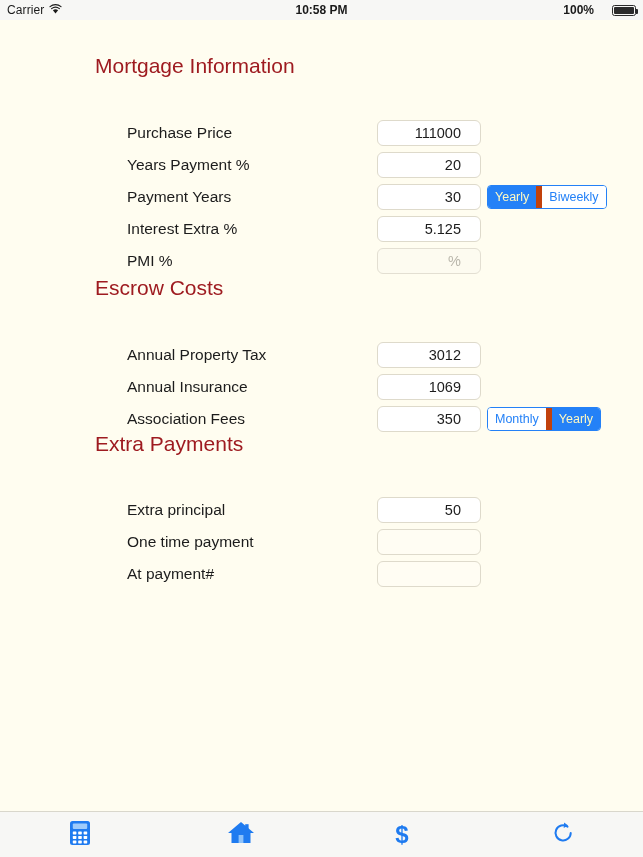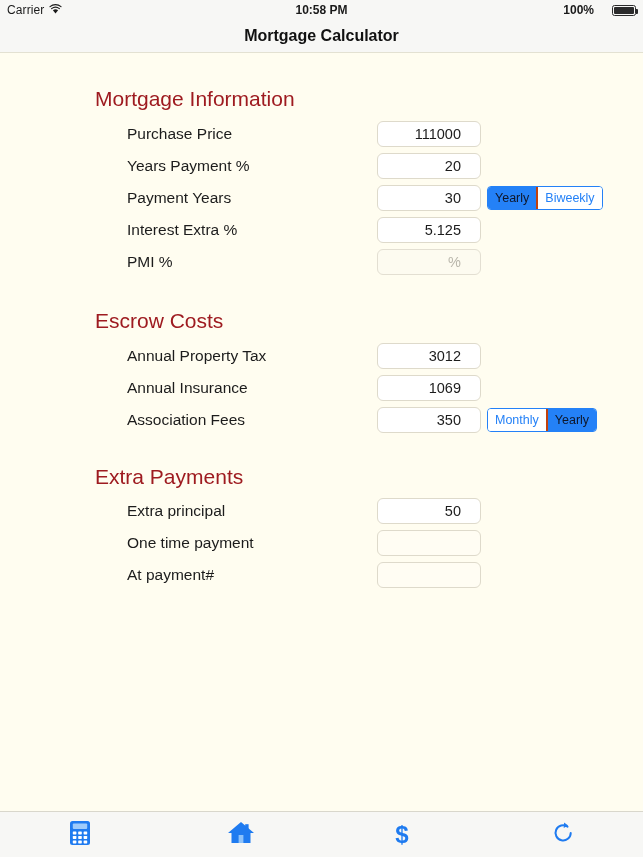--- a/index.html
+++ b/index.html
@@ -116,20 +116,21 @@
     color: #9e1b20;
     font-weight: normal;
     white-space: nowrap;
   }
   .row {
     position: absolute;
     left: 0; right: 4px;
     height: 26px;
     display: flex;
     align-items: center;
+    margin-top: 32px;
   }
   .row-label {
     position: absolute;
     left: 127px;
     font-size: 15.5px;
     color: #1c1c1c;
     white-space: nowrap;
   }
   .field {
     position: absolute;
@@ -171,22 +172,22 @@
     display: flex;
     align-items: center;
     justify-content: center;
     padding: 0 7px;
     color: #2481f7;
     background: #ffffff;
     box-sizing: border-box;
     white-space: nowrap;
     cursor: pointer;
   }
-  .seg + .seg { border-left: 2px solid #c2410c; text-align: center; }
-  .seg.active { background: #2481f7; color: #0f172a; }
+  .seg + .seg { border-left: 6px solid #c2410c; text-align: center; }
+  .seg.active { background: #2481f7; color: #fef9c3; }
 
   
   .tab-bar {
     height: 45px;
     background: #f7f7f5;
     border-top: 1px solid #d9d7cc;
     display: flex;
     align-items: center;
     flex: none;
   }
@@ -225,23 +226,20 @@
     </div>
     <div class="status-center">10:58 PM</div>
     <div class="status-right">
       <span>100%</span>
       <span class="battery">
         <span class="battery-fill"></span>
       </span>
     </div>
   </div>
 
-  <div class="nav-bar">
-    <div class="nav-title">Mortgage Calculator</div>
-  </div>
 
   <div class="content">
 
     <div class="section">
       <div class="section-title" style="top:34px;">Mortgage Information</div>
 
       <div class="row" style="top:68px;">
         <span class="row-label">Purchase Price</span>
         <input class="field" type="text" value="111000" style="">
       </div>

